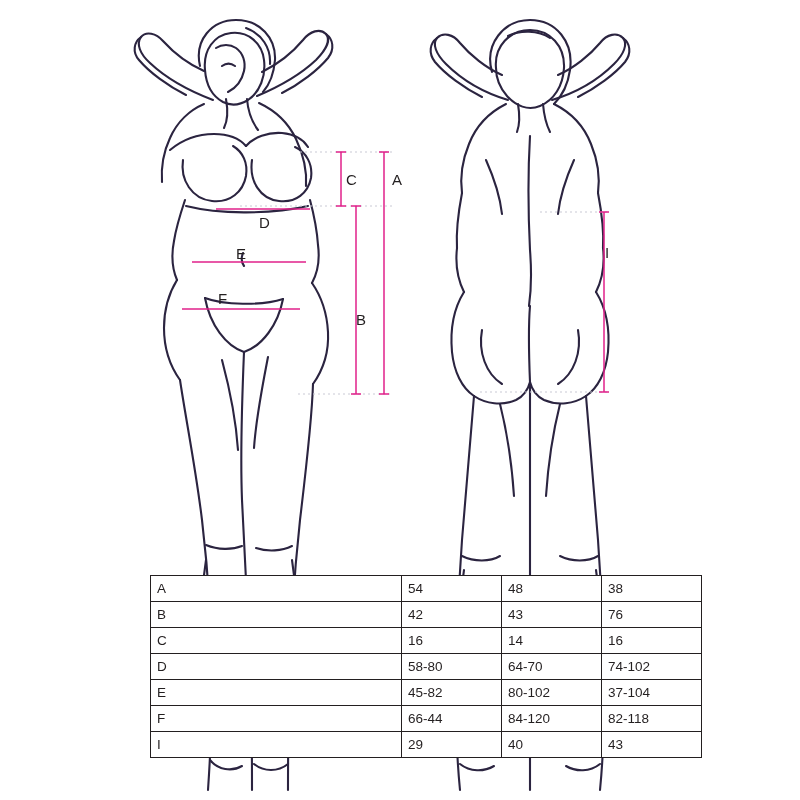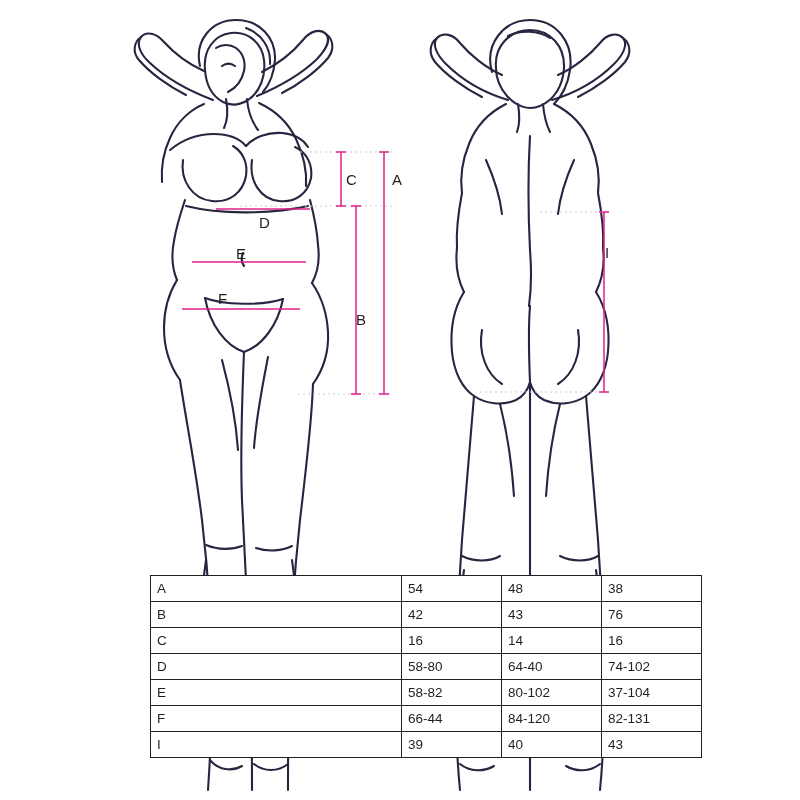--- a/index.html
+++ b/index.html
@@ -258,38 +258,38 @@
         </tr>
         <tr>
           <td class="label-col">C</td>
           <td class="val">16</td>
           <td class="val">14</td>
           <td class="val">16</td>
         </tr>
         <tr>
           <td class="label-col">D</td>
           <td class="val">58-80</td>
-          <td class="val">64-40</td>
+          <td class="val">64-70</td>
           <td class="val">74-102</td>
         </tr>
         <tr>
           <td class="label-col">E</td>
-          <td class="val">58-82</td>
+          <td class="val">45-82</td>
           <td class="val">80-102</td>
           <td class="val">37-104</td>
         </tr>
         <tr>
           <td class="label-col">F</td>
           <td class="val">66-44</td>
           <td class="val">84-120</td>
-          <td class="val">82-131</td>
+          <td class="val">82-118</td>
         </tr>
         <tr>
           <td class="label-col">I</td>
-          <td class="val">39</td>
+          <td class="val">29</td>
           <td class="val">40</td>
           <td class="val">43</td>
         </tr>
       </tbody>
     </table>
   </div>
 
 </div>
 
 </body></html>

